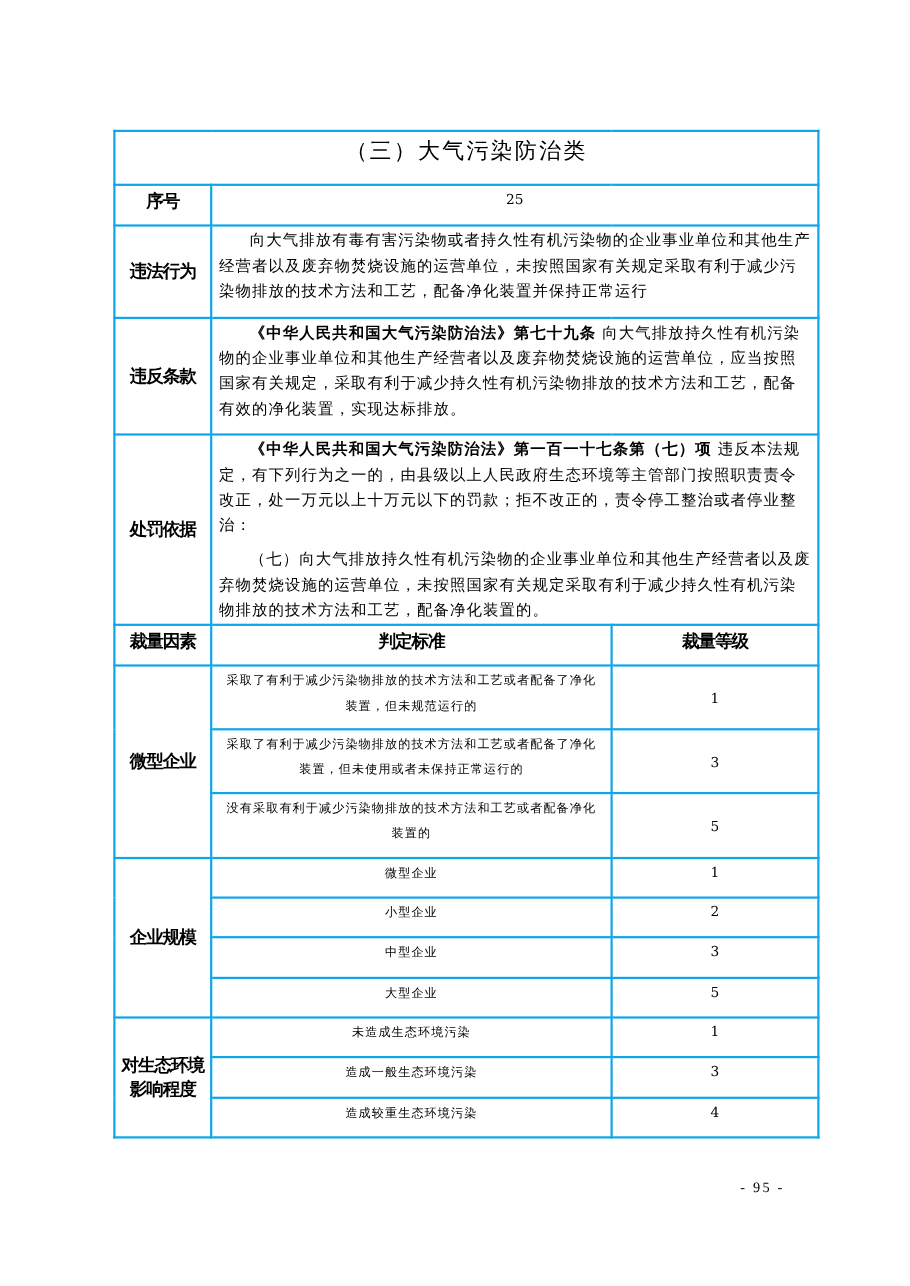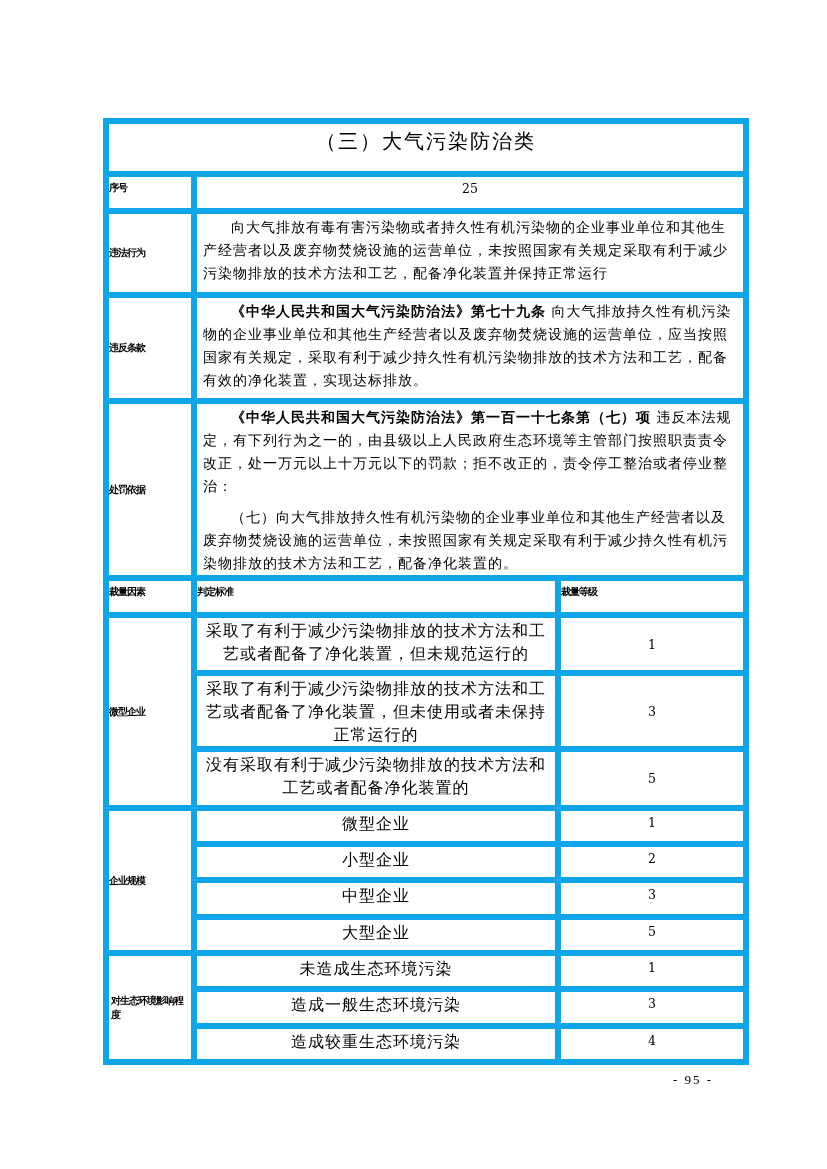--- a/index.html
+++ b/index.html
@@ -1,32 +1,32 @@
 <!DOCTYPE html>
 <html><head>
 <meta charset="utf-8">
 <style>
   html, body { margin: 0; padding: 0; background: #ffffff; }
   body { width: 827px; height: 1169px; position: relative; overflow: hidden;
          font-family: "DejaVu Serif", "Liberation Serif", serif; color: #000; }
   table.main { position: absolute; left: 103px; top: 118px; width: 640px;
                border-collapse: collapse; table-layout: fixed; }
-  table.main td { border: 6px solid #0ea5e9; padding: 0; vertical-align: top; }
+  table.main td { border: 2px solid #0ea5e9; padding: 0; vertical-align: top; }
   col.c1 { width: 88px; } col.c2 { width: 364px; } col.c3 { width: 188px; }
   .title-cell { height: 47px; text-align: center; vertical-align: top !important; }
   .title { font-family: "DejaVu Sans", "Liberation Sans", sans-serif; font-size: 20px;
            letter-spacing: 2px; display: block; padding-top: 4px; }
   .label { font-family: Liberation Serif, serif; font-weight: bold;
-           font-size: 10px; text-align: left; vertical-align: middle !important; letter-spacing: -1px; }
+           font-size: 16px; text-align: center; vertical-align: middle !important; letter-spacing: -1px; }
   .label-top { vertical-align: top !important; padding-top: 4px !important; }
   .txt { font-size: 14px; line-height: 23px; padding: 2px 5px 0 6px !important; letter-spacing: 1px; }
   .txt p { margin: 0; text-indent: 2em; }
   .txt p + p { margin-top: 8px; }
   .txt b { font-weight: bold; }
-  .center { text-align: center; font-size: 16px; line-height: 23px; letter-spacing: 1px; }
+  .center { text-align: center; font-size: 11px; line-height: 23px; letter-spacing: 1px; }
   .num { text-align: center; font-size: 12.5px; }
   .page-num { position: absolute; left: 673px; top: 1072px; font-size: 13px;
               font-family: Liberation Serif, serif; letter-spacing: 2px; }
 </style>
 </head>
 <body>
 
 <table class="main">
   <colgroup>
       <col class="c1">

